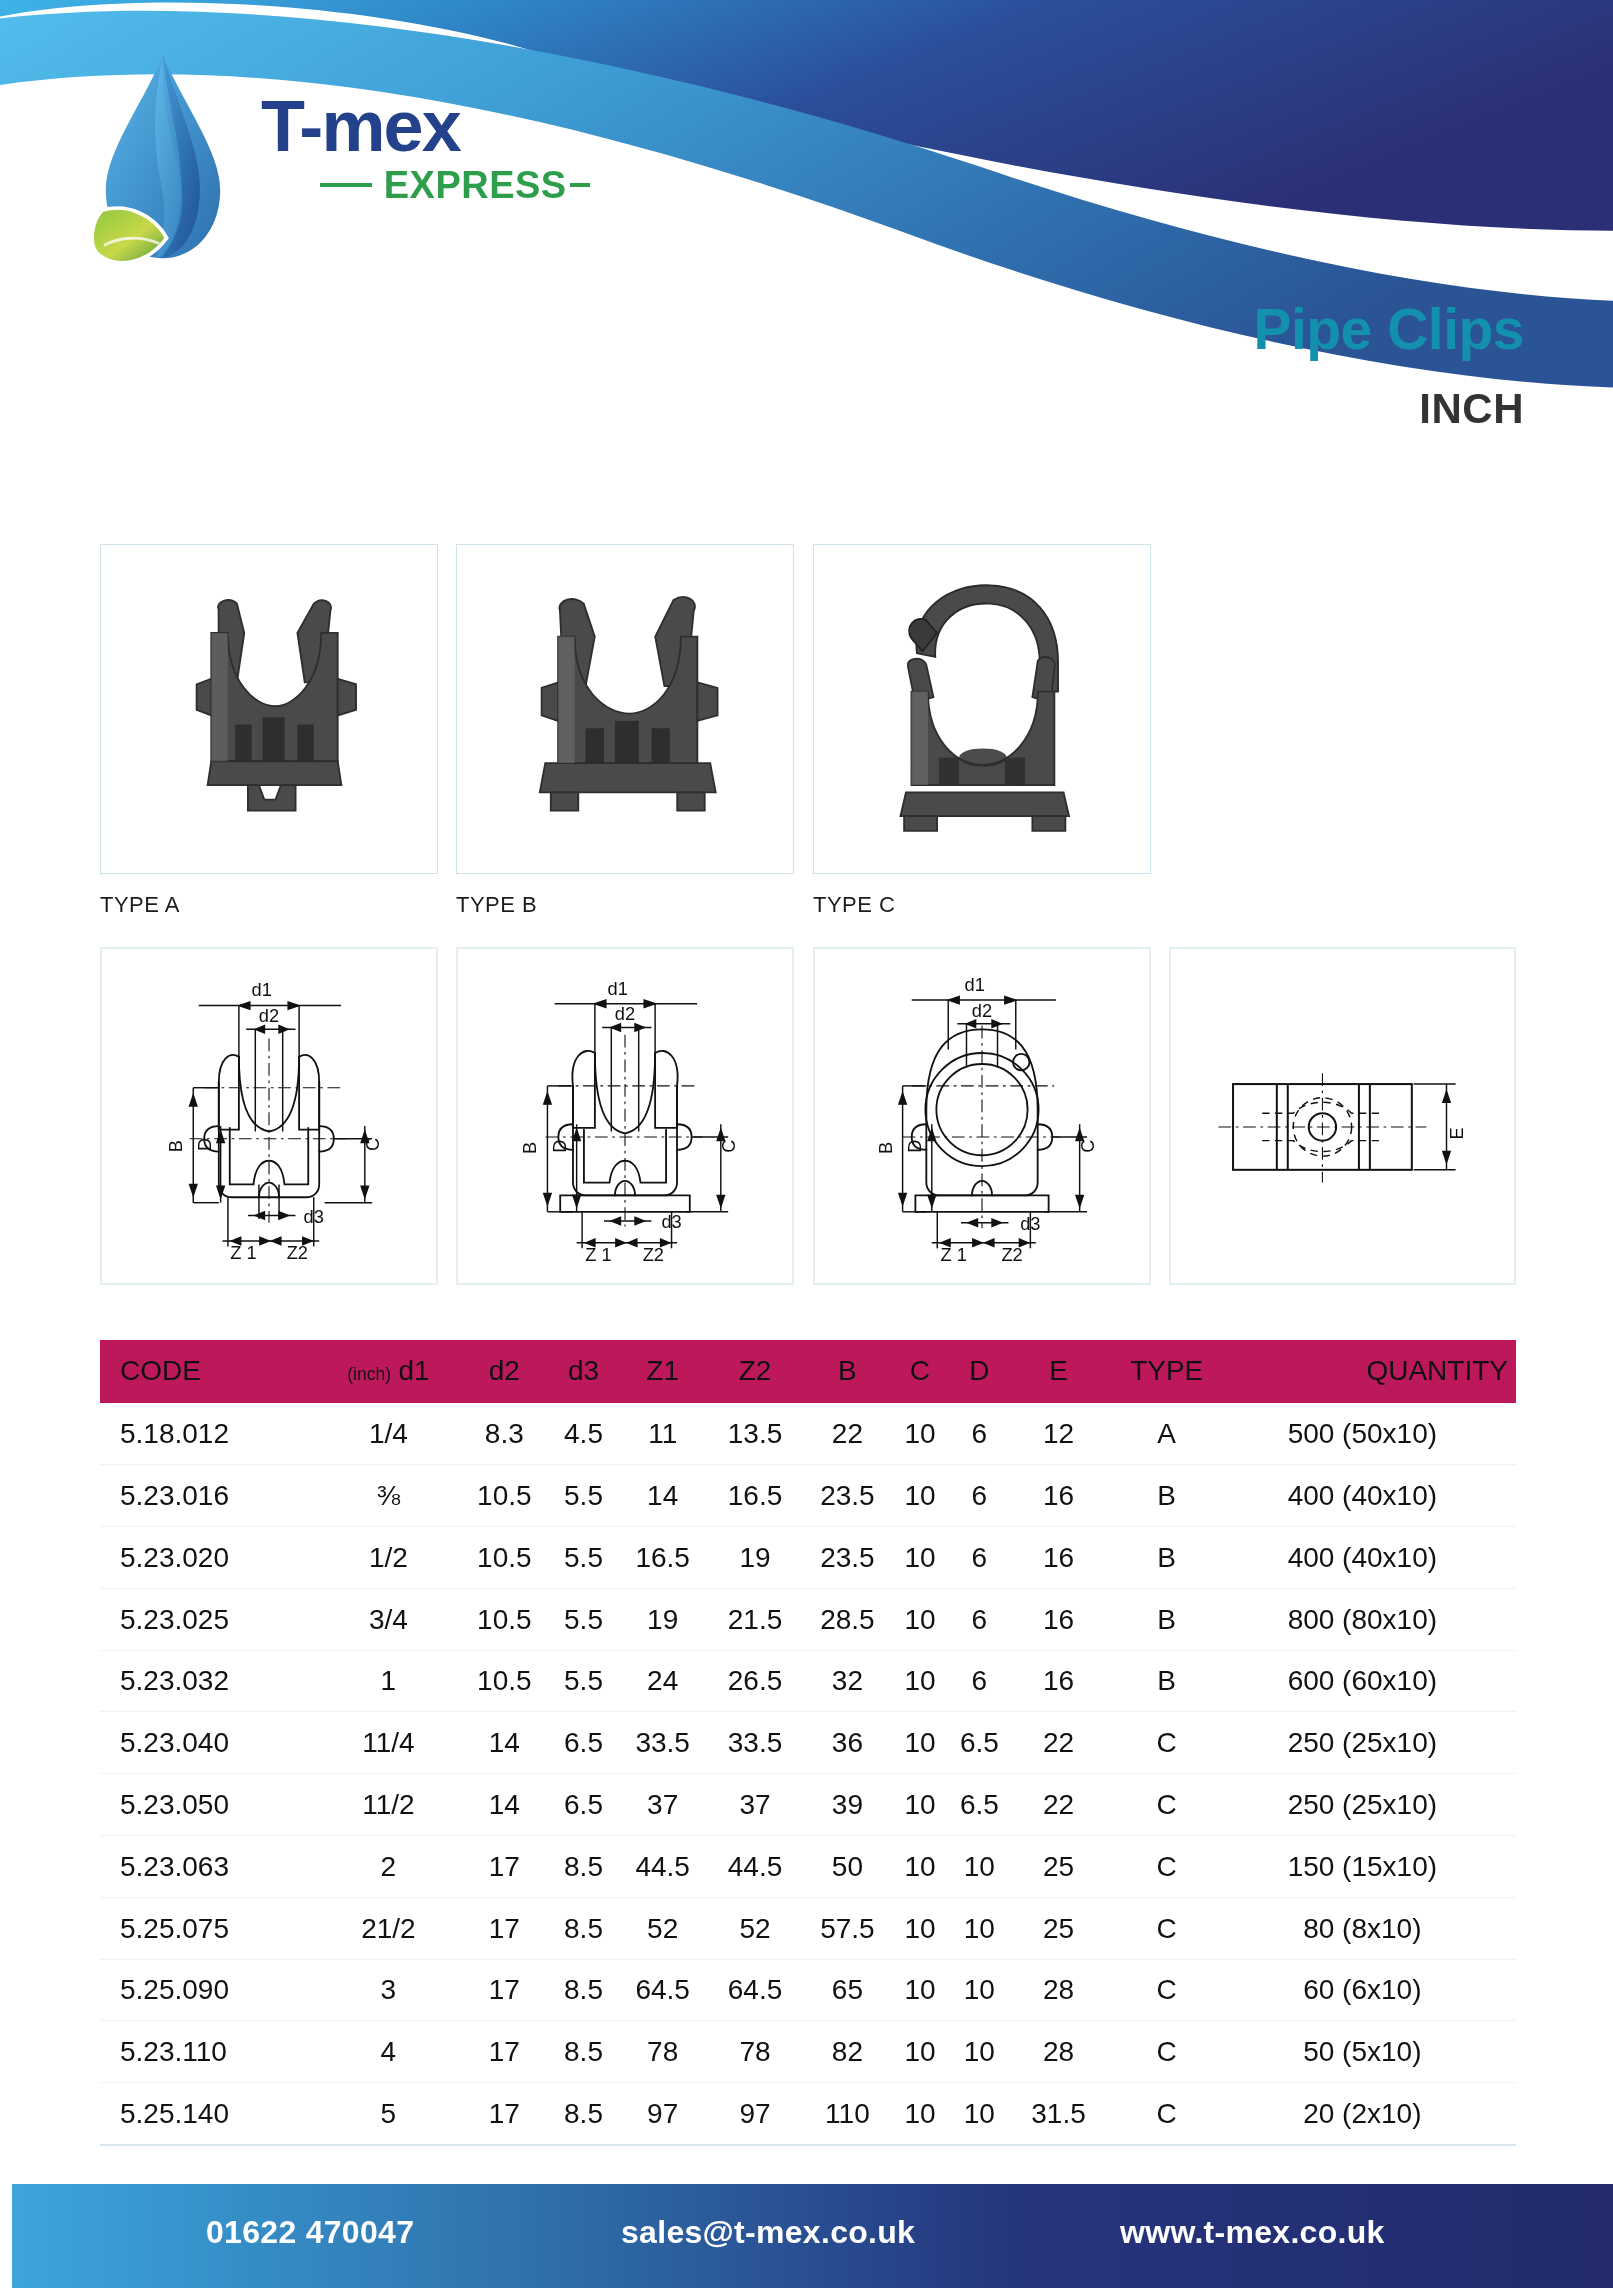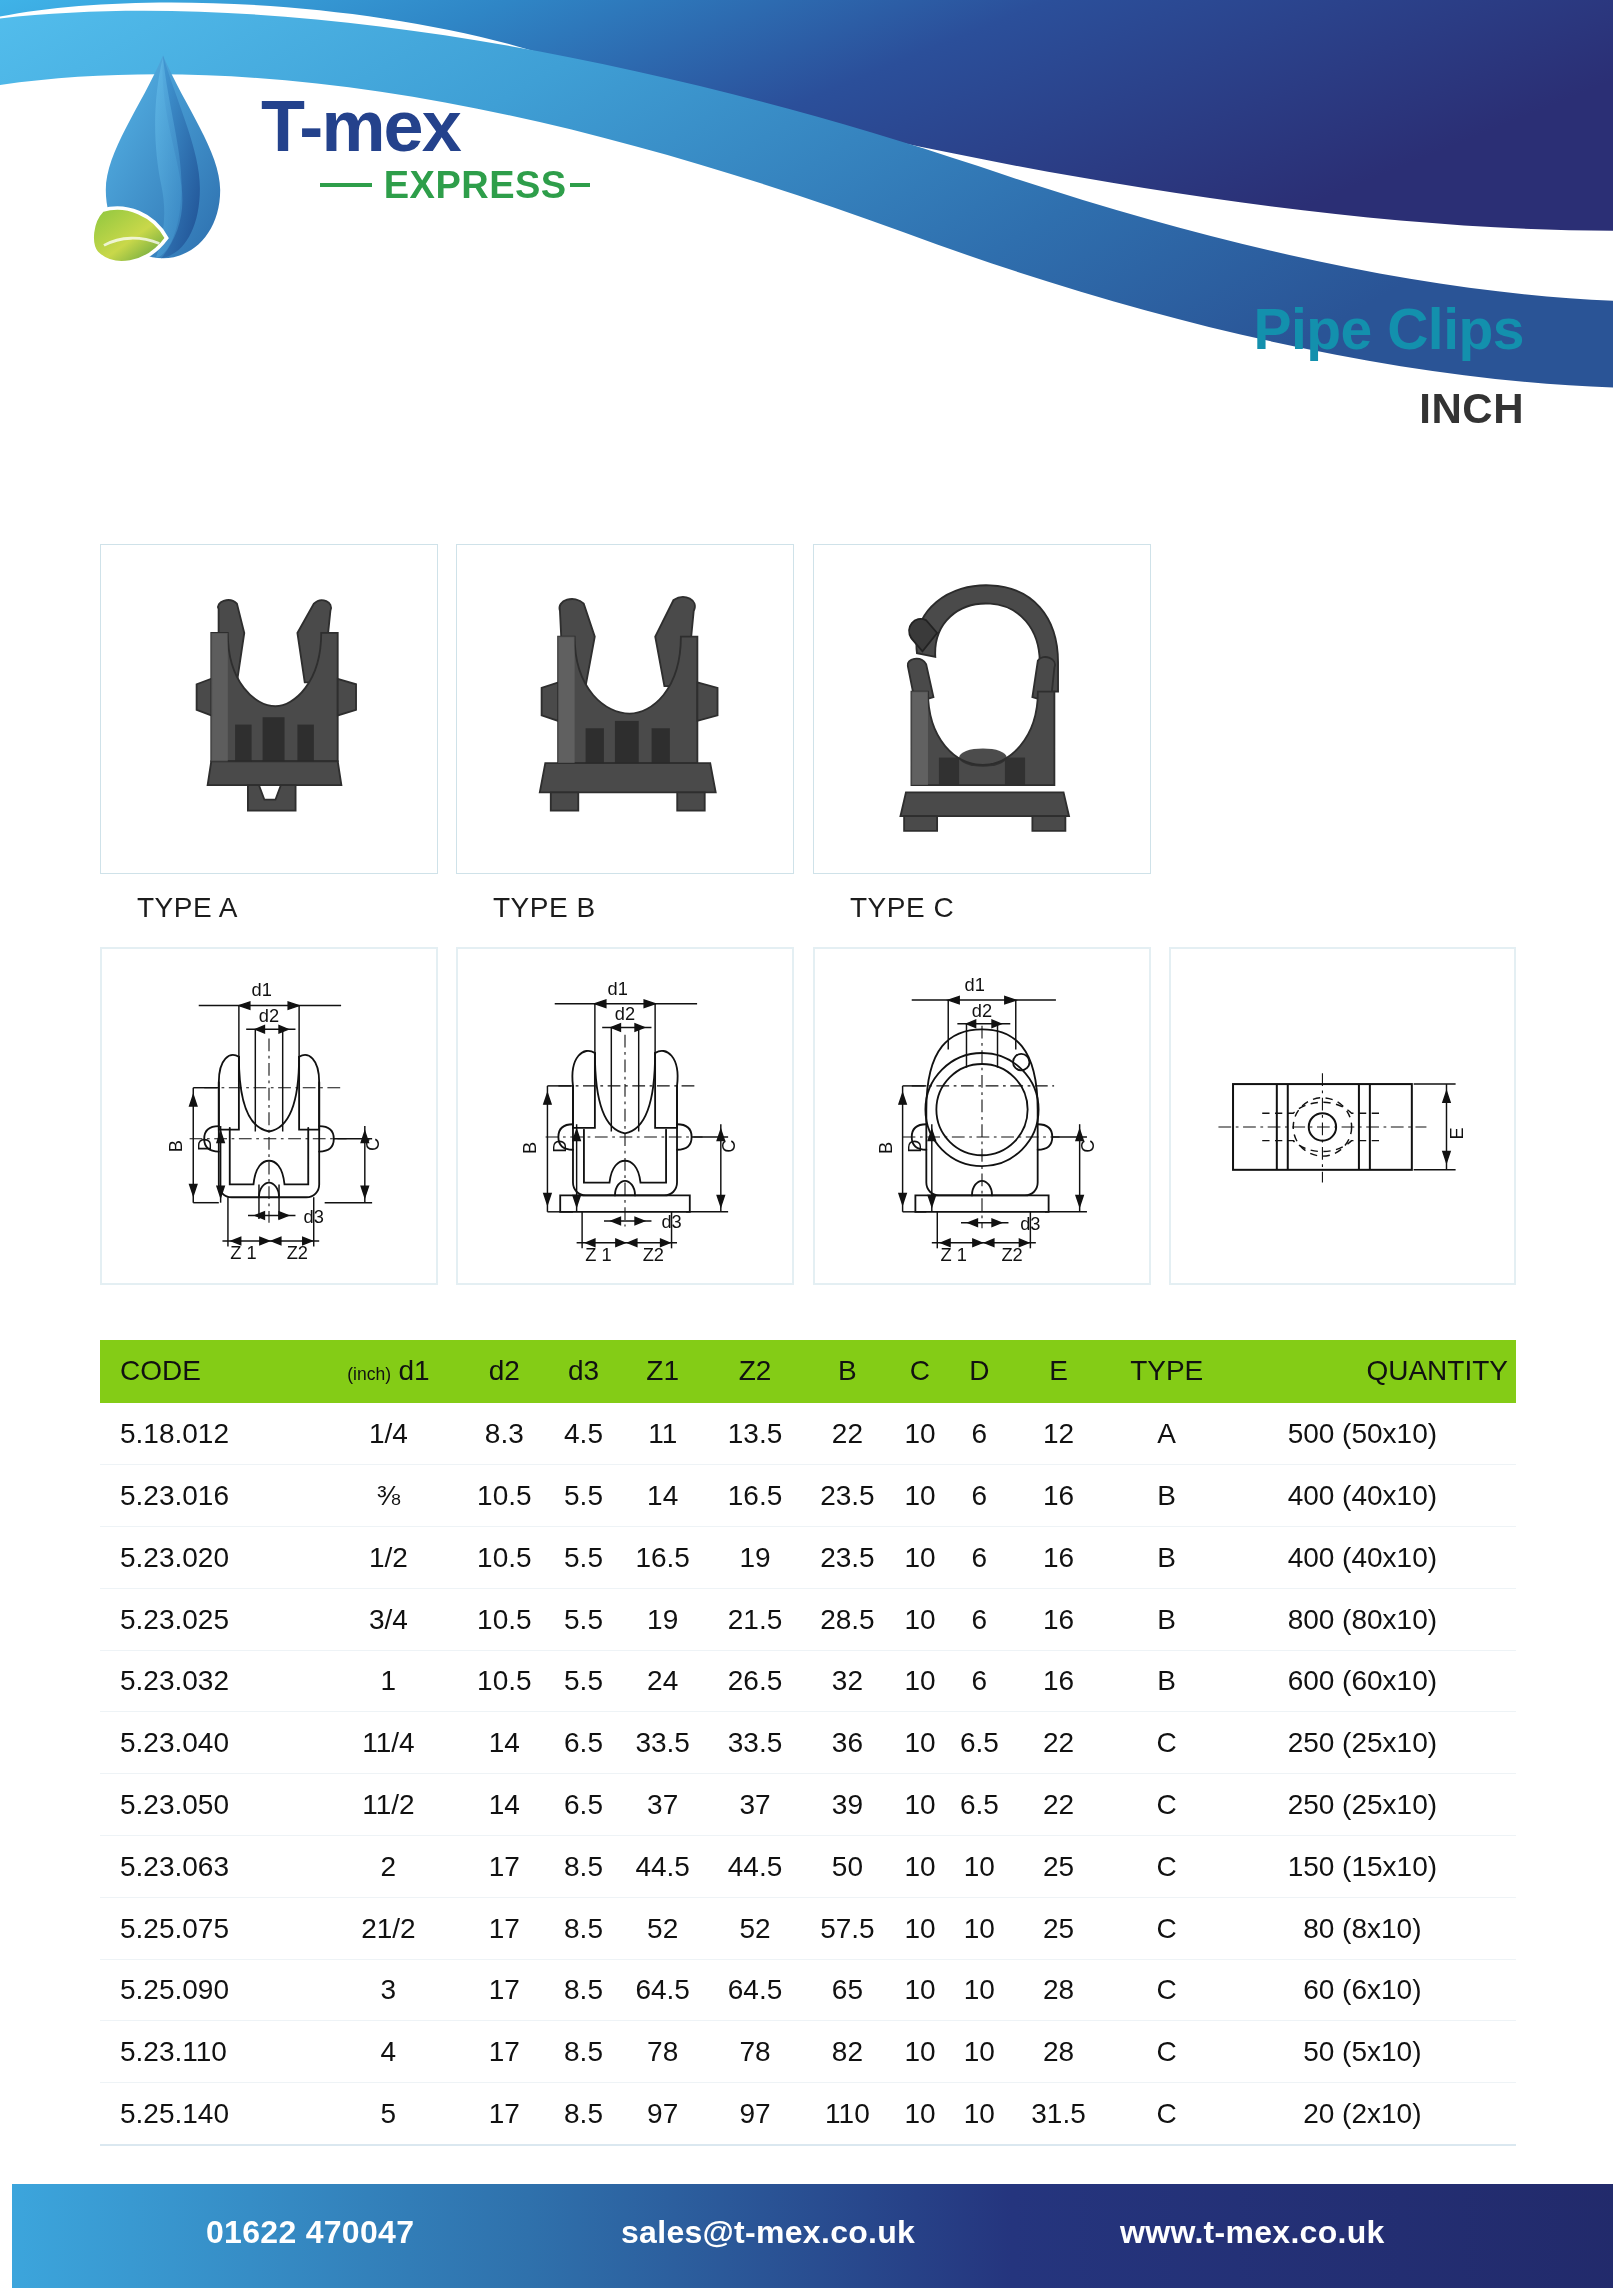--- a/index.html
+++ b/index.html
@@ -125,25 +125,24 @@
   .type-label-row {
     position: absolute;
     left: 100px;
     top: 892px;
     width: 1052px;
     height: 41px;
   }
   .type-label {
     position: absolute;
     top: 0;
-    font-size: 28px;
+    font-size: 22px;
     color: #1c1c1c;
     letter-spacing: 0.5px;
     white-space: nowrap;
-    margin-left: 37px;
   }
   .type-label:nth-child(1) { left: 0; }
   .type-label:nth-child(2) { left: 356px; }
   .type-label:nth-child(3) { left: 713px; }
 
   
   .draw-row {
     position: absolute;
     left: 100px;
     top: 947px;
@@ -167,21 +166,21 @@
   .spec-table {
     position: absolute;
     left: 100px;
     top: 1340px;
     width: 1416px;
     border-collapse: collapse;
     font-size: 26px;
     color: #111111;
   }
   .spec-table thead th {
-    background: #84cc16;
+    background: #be185d;
     font-weight: normal;
     padding: 14.8px 0 16.6px 0;
     font-size: 28px;
     color: #111111;
     vertical-align: middle;
   }
   .spec-table th.col-code { text-align: left; padding-left: 20px; }
   .spec-table th.col-qty  { text-align: right; padding-right: 8px; }
   .spec-table th.col-num  { text-align: center; }
 

